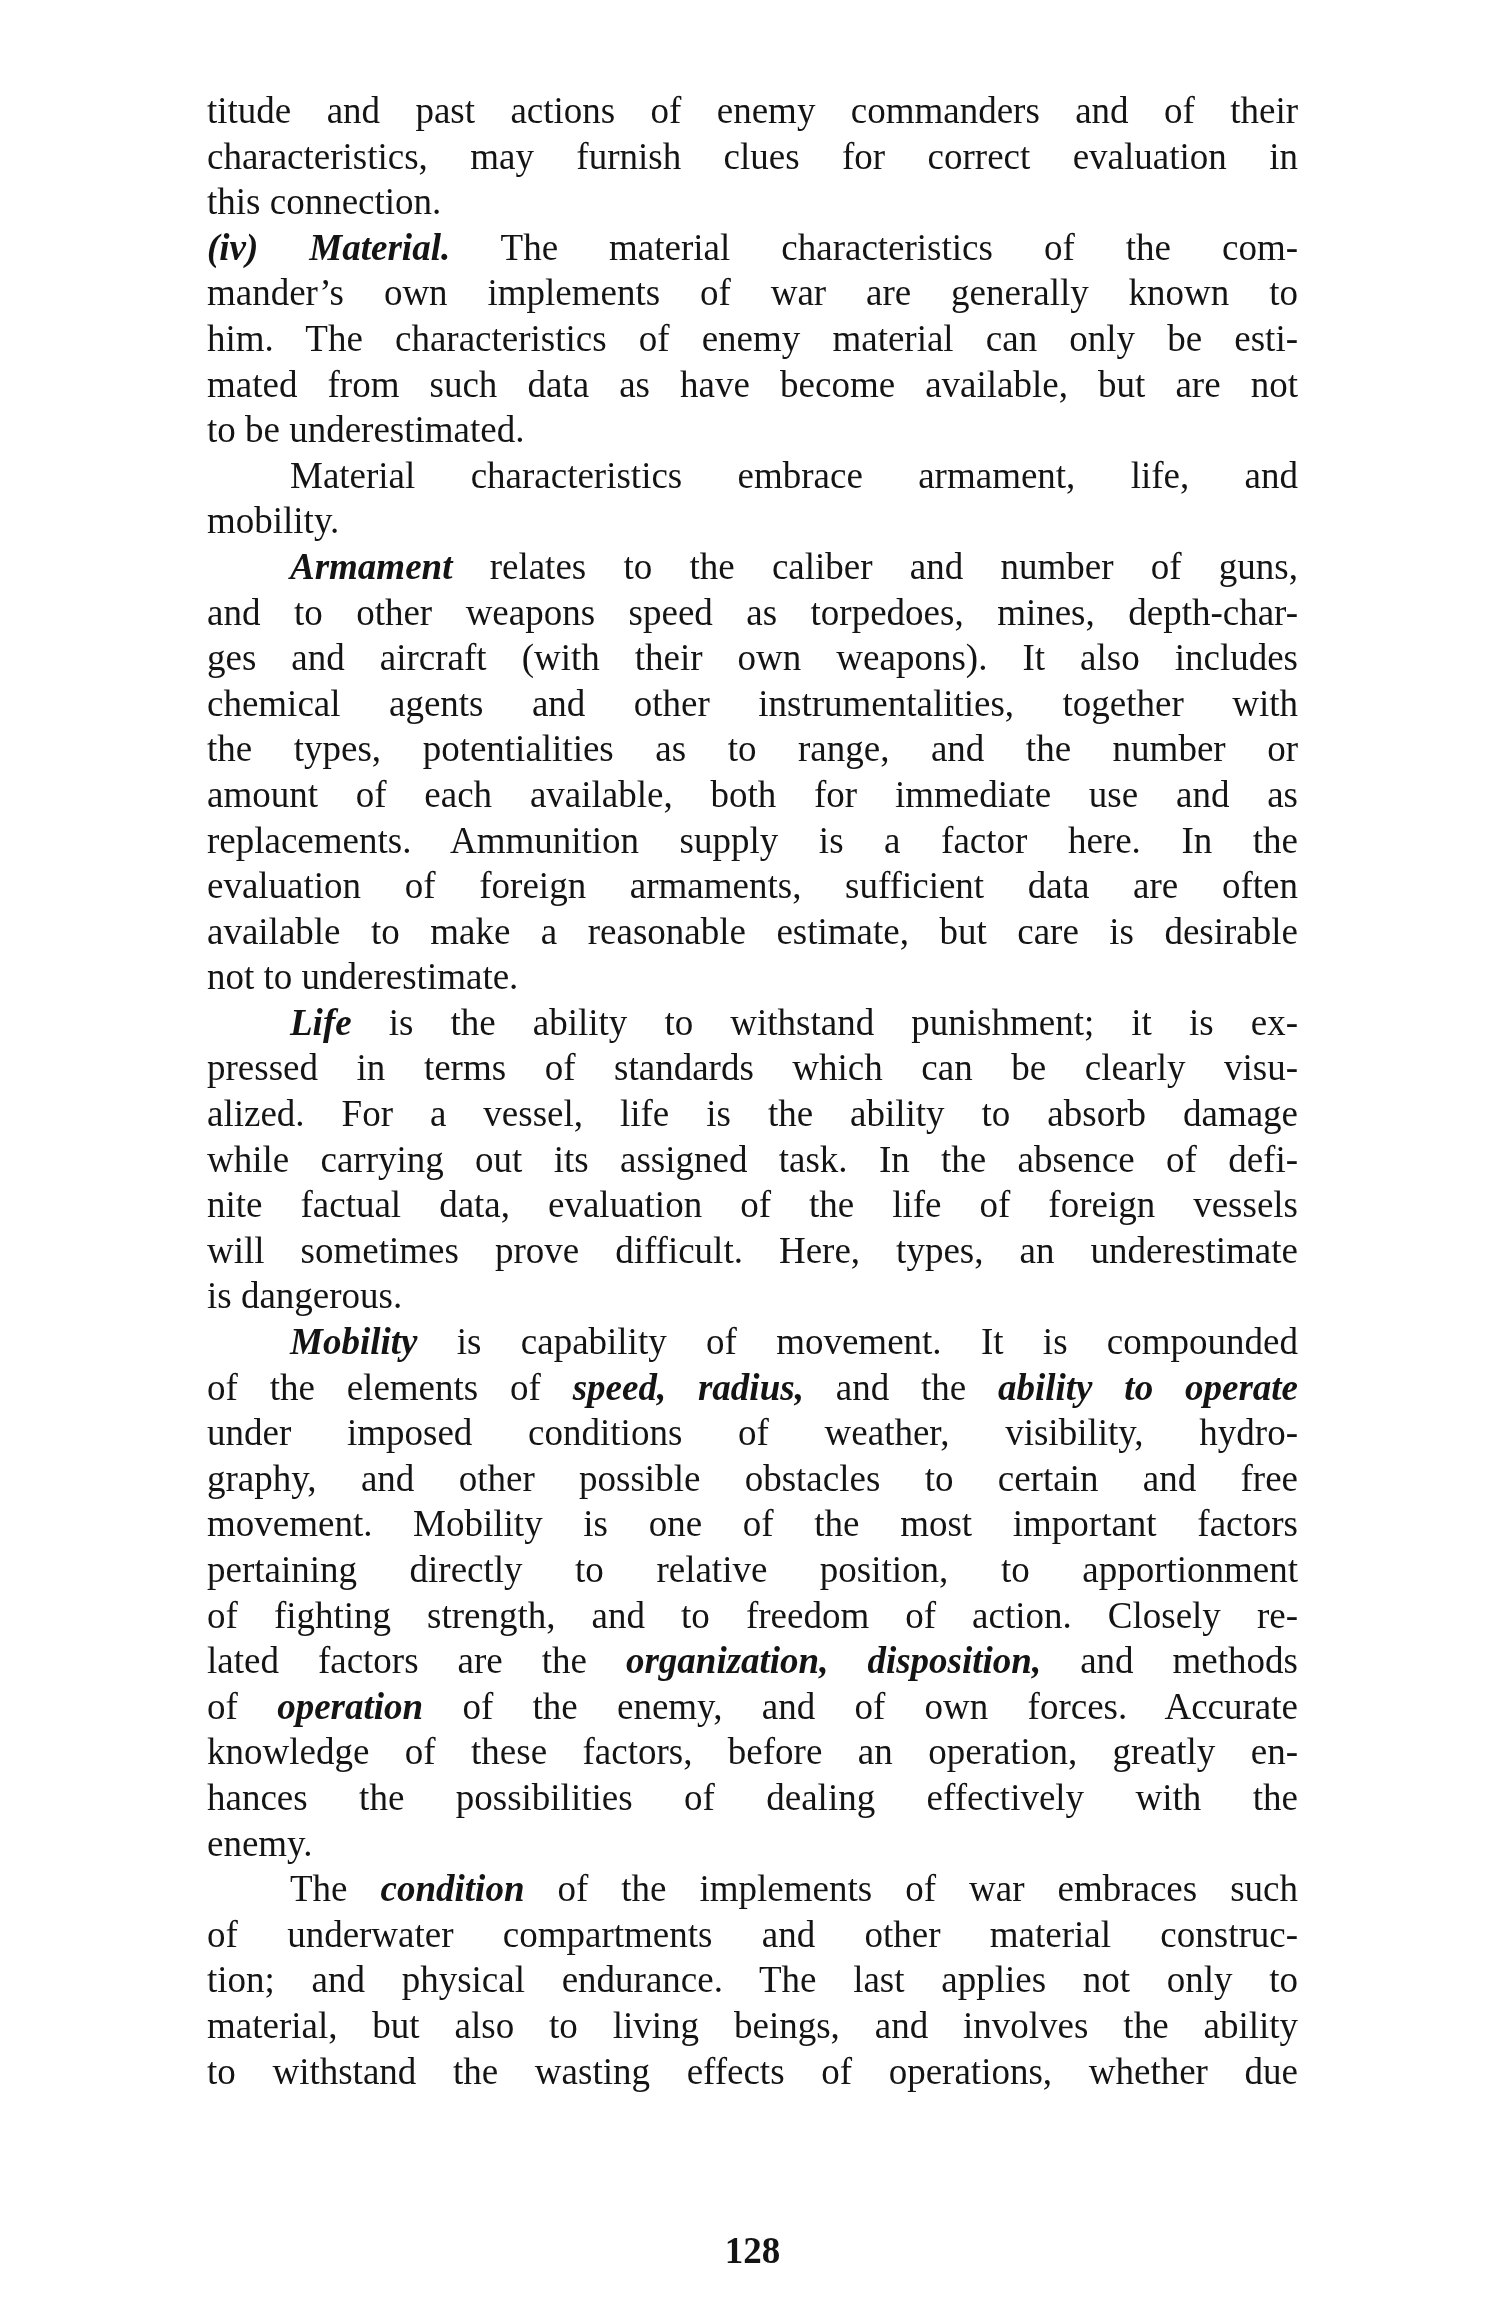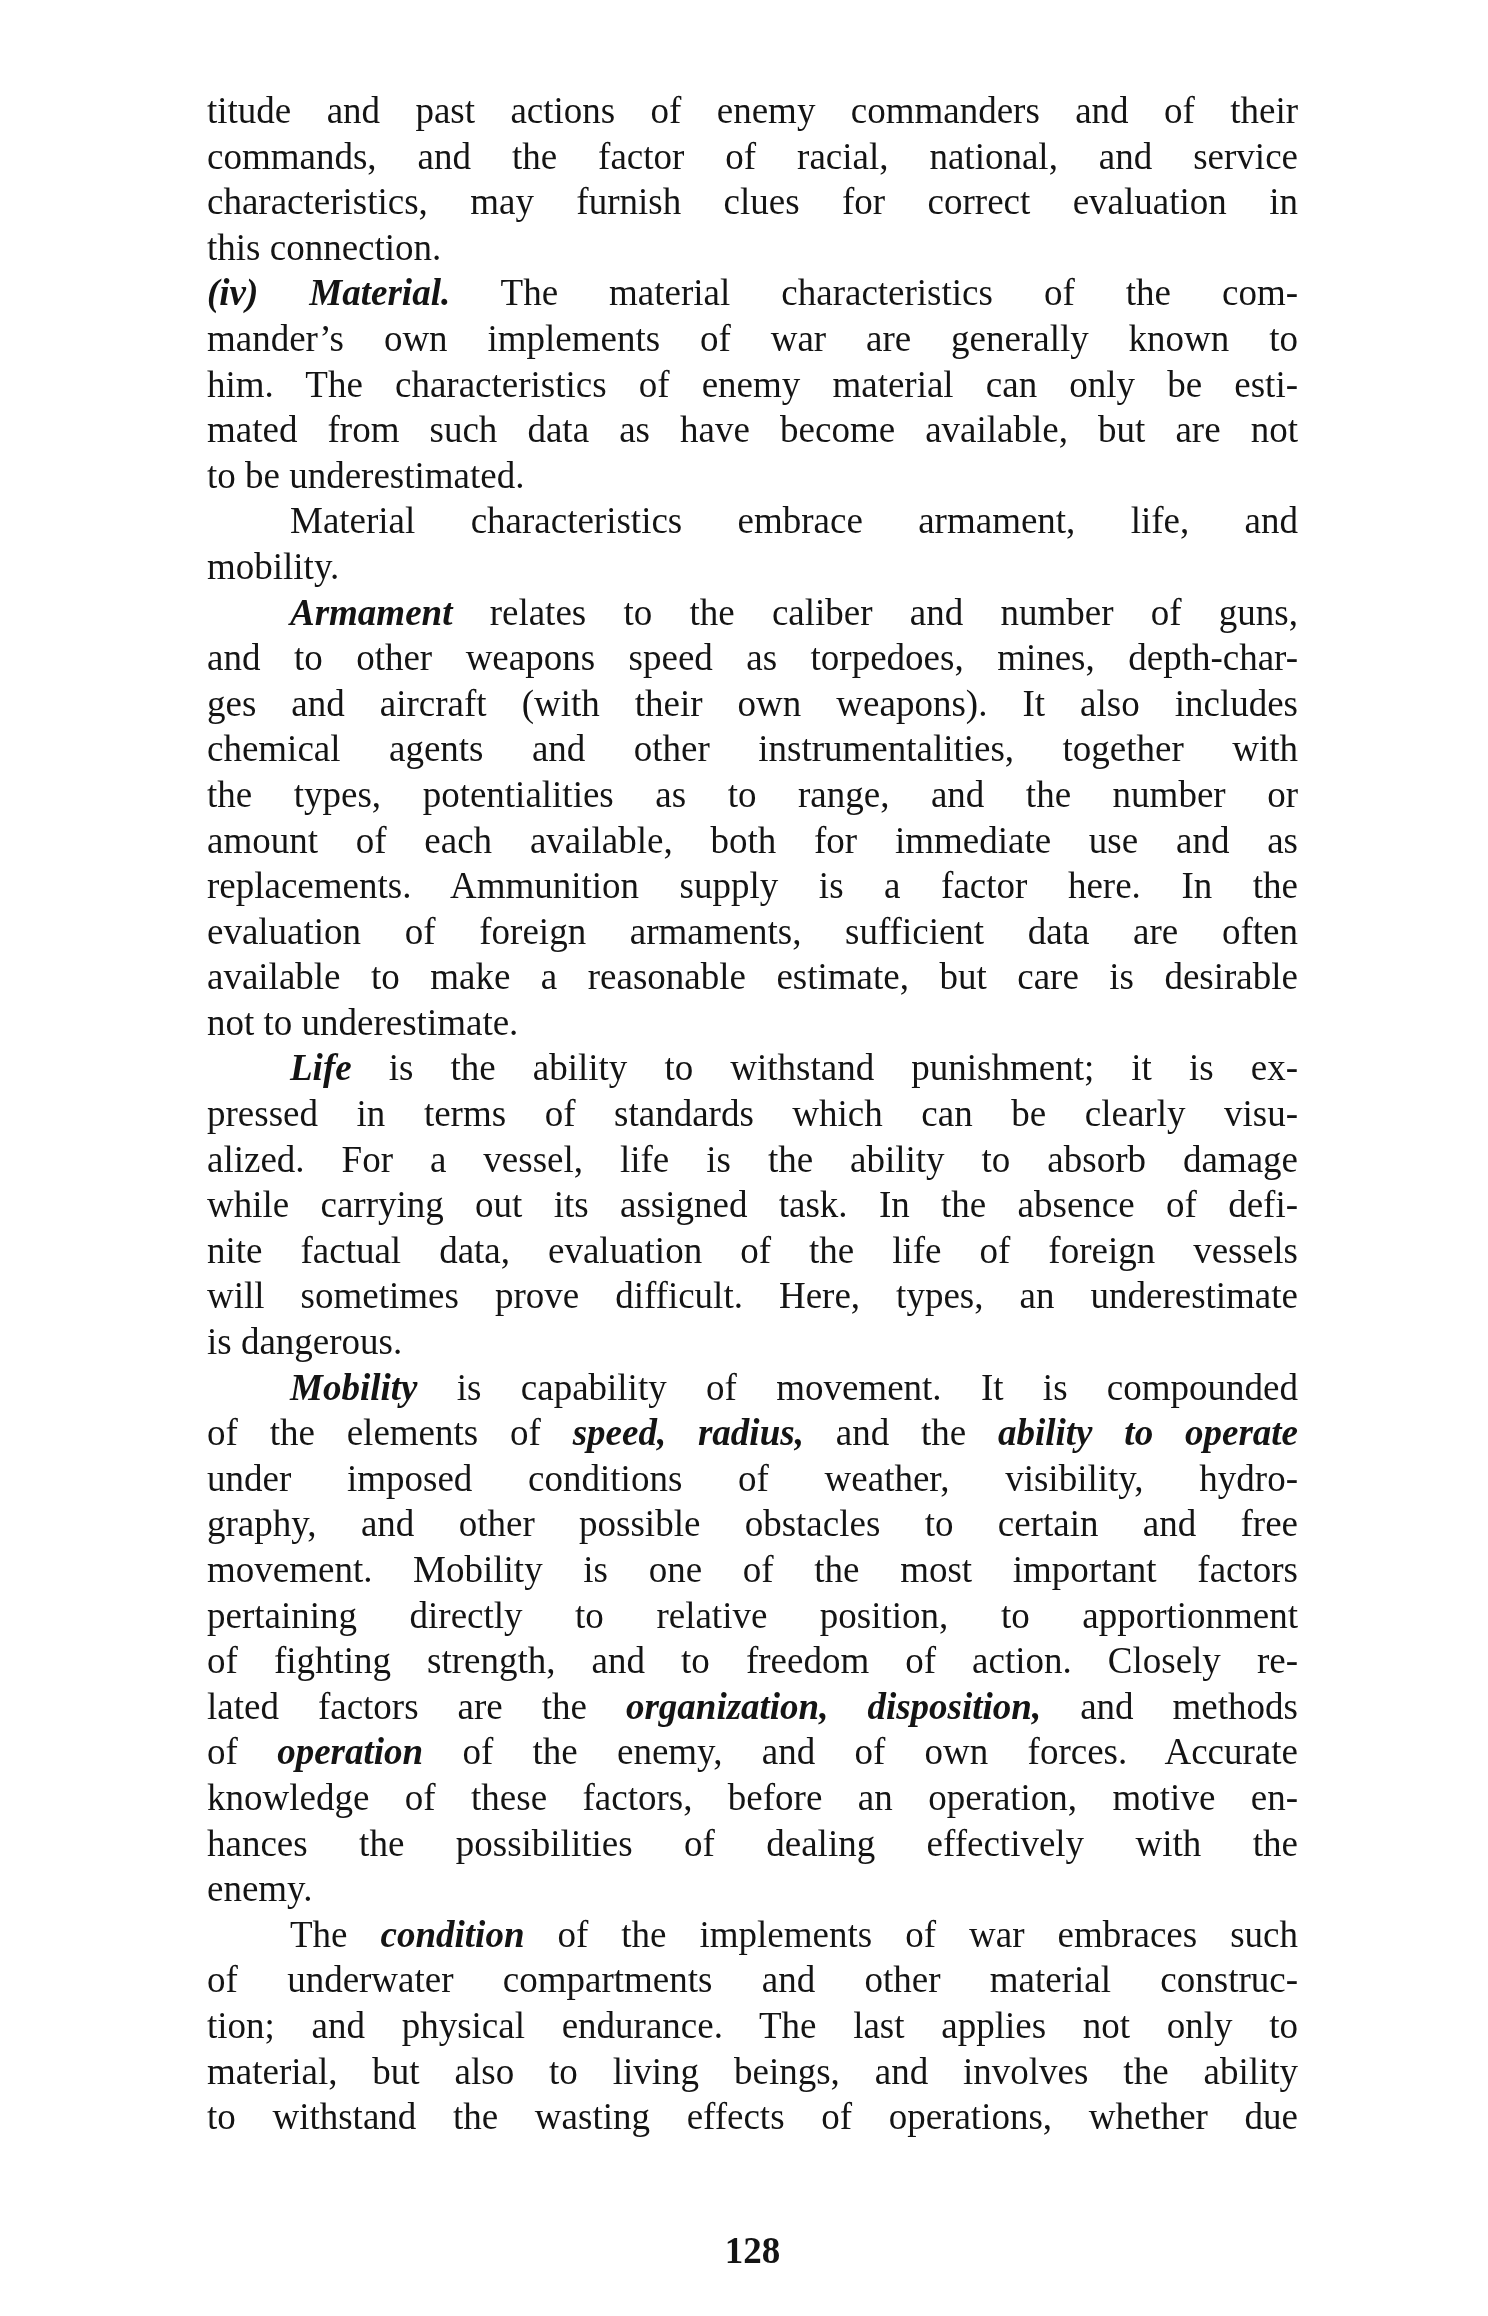--- a/index.html
+++ b/index.html
@@ -69,23 +69,20 @@
 </head>
 <body>
 
 <div class="page">
   <div class="text-block" id="text-block">
 
   <div class="line">
         <span class="line-inner"><span>titude and past actions of enemy commanders and of their</span></span>
       </div>
       <div class="line">
-        <span class="line-inner"><span>commands, and the factor of racial, national, and service</span></span>
-      </div>
-      <div class="line">
         <span class="line-inner"><span>characteristics, may furnish clues for correct evaluation in</span></span>
       </div>
       <div class="line last">
         <span class="line-inner"><span>this connection.</span></span>
       </div>
       <div class="line">
         <span class="line-inner"><span class="b">(iv) Material.</span><span> The material characteristics of the com-</span></span>
       </div>
       <div class="line">
         <span class="line-inner"><span>mander’s own implements of war are generally known to</span></span>
@@ -177,21 +174,21 @@
       <div class="line">
         <span class="line-inner"><span>of fighting strength, and to freedom of action. Closely re-</span></span>
       </div>
       <div class="line">
         <span class="line-inner"><span>lated factors are the </span><span class="b">organization, disposition,</span><span> and methods</span></span>
       </div>
       <div class="line">
         <span class="line-inner"><span>of </span><span class="b">operation</span><span> of the enemy, and of own forces. Accurate</span></span>
       </div>
       <div class="line">
-        <span class="line-inner"><span>knowledge of these factors, before an operation, motive en-</span></span>
+        <span class="line-inner"><span>knowledge of these factors, before an operation, greatly en-</span></span>
       </div>
       <div class="line">
         <span class="line-inner"><span>hances the possibilities of dealing effectively with the</span></span>
       </div>
       <div class="line last">
         <span class="line-inner"><span>enemy.</span></span>
       </div>
       <div class="line indent">
         <span class="line-inner"><span>The </span><span class="b">condition</span><span> of the implements of war embraces such</span></span>
       </div>

